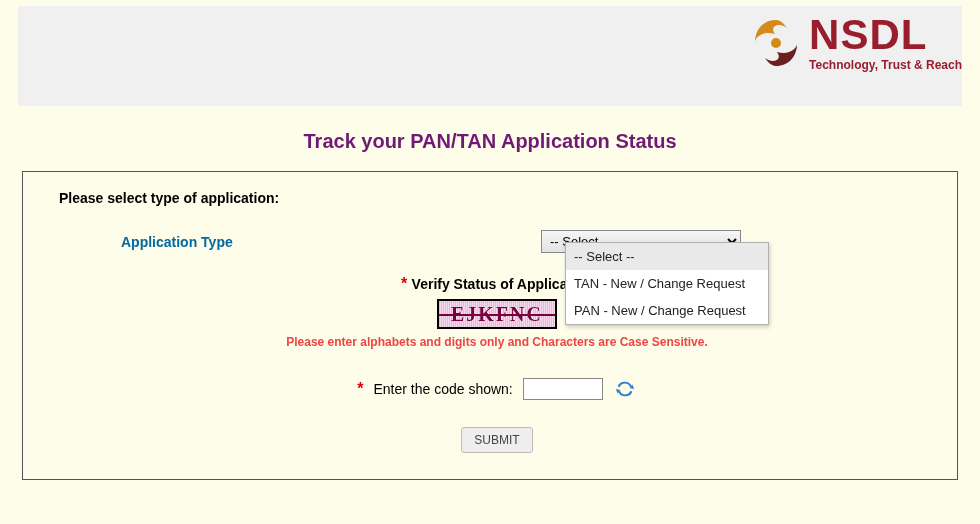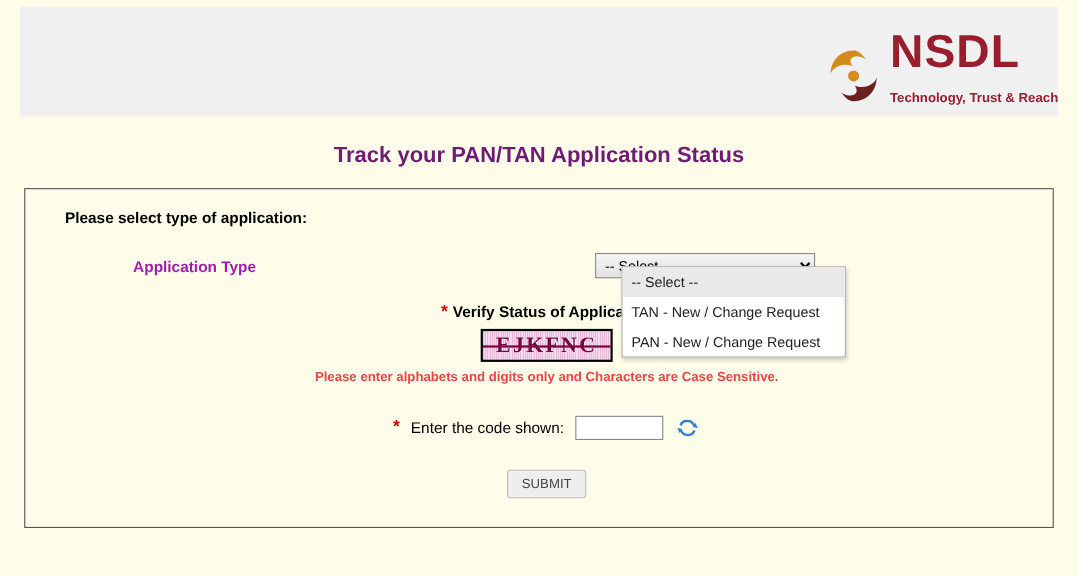--- a/index.html
+++ b/index.html
@@ -12,42 +12,42 @@
   }
   .header-bar {
     background: #f0f0f0;
     height: 100px;
     position: relative;
     margin: 6px 18px 0 18px;
   }
   .logo-wrap {
     position: absolute;
     right: 0;
-    top: 20px;
-    display: flex;
-    align-items: flex-end;
+    top: 8px;
+    display: flex;
+    align-items: center;
     gap: 6px;
   }
   .logo-swirl {
     width: 54px;
     height: 54px;
   }
   .logo-text { display: flex; flex-direction: column; }
   .logo-main {
     font-size: 42px;
     font-weight: bold;
     color: #9a1d2e;
     letter-spacing: 1px;
     line-height: 1;
   }
   .logo-tag {
     font-size: 12px;
     color: #9a1d2e;
     font-weight: bold;
-    margin-top: 14px;
+    margin-top: 2px;
   }
   h1.page-title {
     text-align: center;
     font-size: 20px;
     font-weight: bold;
     color: #701a75;
     margin: 24px 0 18px 0;
   }
   .form-box {
     border: 1px solid #555;
@@ -63,21 +63,21 @@
   }
   .row {
     display: flex;
     align-items: center;
     margin-bottom: 22px;
   }
   .row .radio-col { width: 62px; }
   .row .label-col {
     font-size: 14px;
     font-weight: bold;
-    color: #a21caf;
+    color: #0369a1;
     width: 420px;
   }
   .row .field-col { flex: 1; }
   select.app-type {
     width: 200px;
     font-size: 13px;
     padding: 2px 4px;
     background: linear-gradient(#f5f5f5,#e3e3e3);
     border: 1px solid #888;
   }

